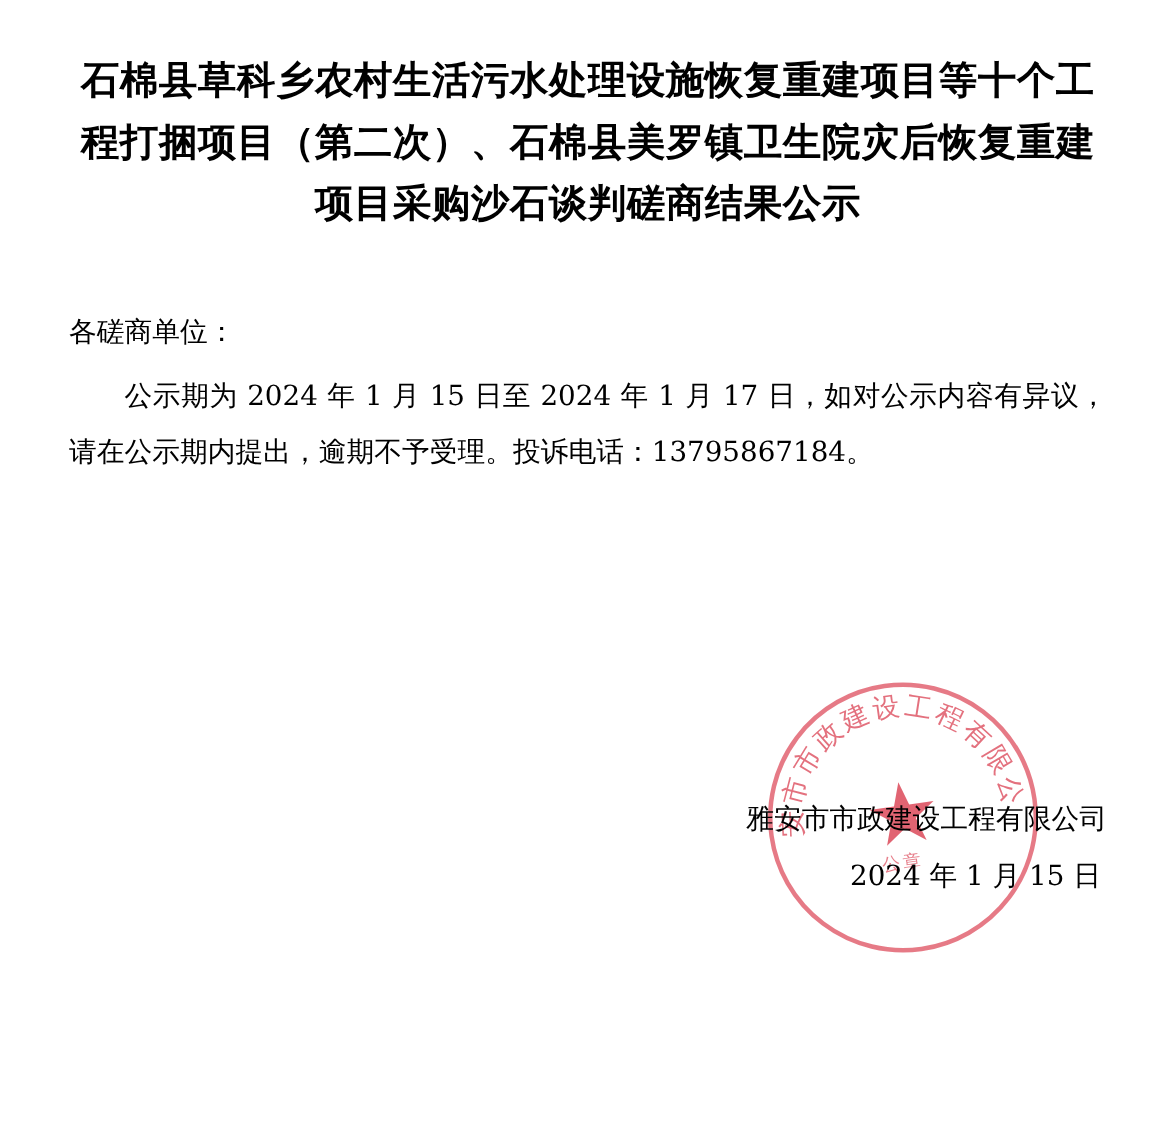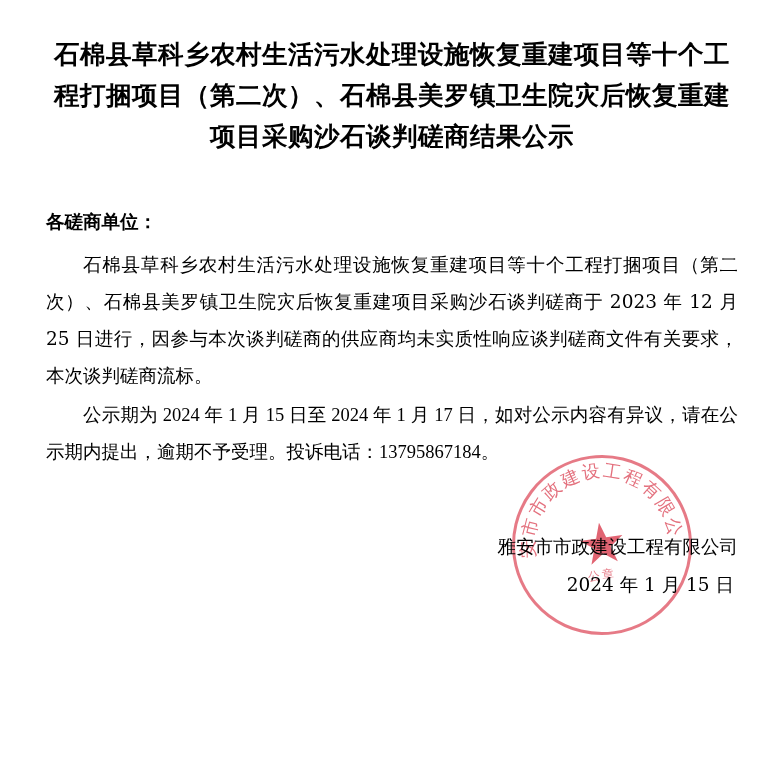--- a/index.html
+++ b/index.html
@@ -33,21 +33,20 @@
   .body-block {
     margin-top: 46px;
     font-size: 18.5px;
     line-height: 37px;
     text-align: justify;
     text-justify: inter-ideograph;
   }
   .salutation {
     margin: 4px 0 6px 0;
     text-indent: 0;
-    font-weight: bold;
   }
   .para {
     margin: 0;
     text-indent: 2em;
   }
   .para + .para {
     margin-top: 3px;
     font-family: Liberation Serif, serif;
   }
   .signature-block {
@@ -116,21 +115,20 @@
 </style>
 </head>
 <body>
 
 <div class="page">
 
   <h1 class="doc-title">石棉县草科乡农村生活污水处理设施恢复重建项目等十个工程打捆项目（第二次）、石棉县美罗镇卫生院灾后恢复重建项目采购沙石谈判磋商结果公示</h1>
 
   <div class="body-block">
     <p class="salutation">各磋商单位：</p>
-    <p class="para">石棉县草科乡农村生活污水处理设施恢复重建项目等十个工程打捆项目（第二次）、石棉县美罗镇卫生院灾后恢复重建项目采购沙石谈判磋商于 2023 年 12 月 25 日进行，因参与本次谈判磋商的供应商均未实质性响应谈判磋商文件有关要求，本次谈判磋商流标。</p>
     <p class="para">公示期为 2024 年 1 月 15 日至 2024 年 1 月 17 日，如对公示内容有异议，请在公示期内提出，逾期不予受理。投诉电话：13795867184。</p>
   </div>
 
   <div class="seal">
     <div class="ring"></div>
     <svg viewBox="0 0 180 180">
       <defs>
         <path id="sealArc" d="M 22,90 A 68,68 0 0 1 158,90"></path>
       </defs>
       <text font-family="DejaVu Serif, Liberation Serif, serif" font-size="18" fill="#d6283c" letter-spacing="2">

